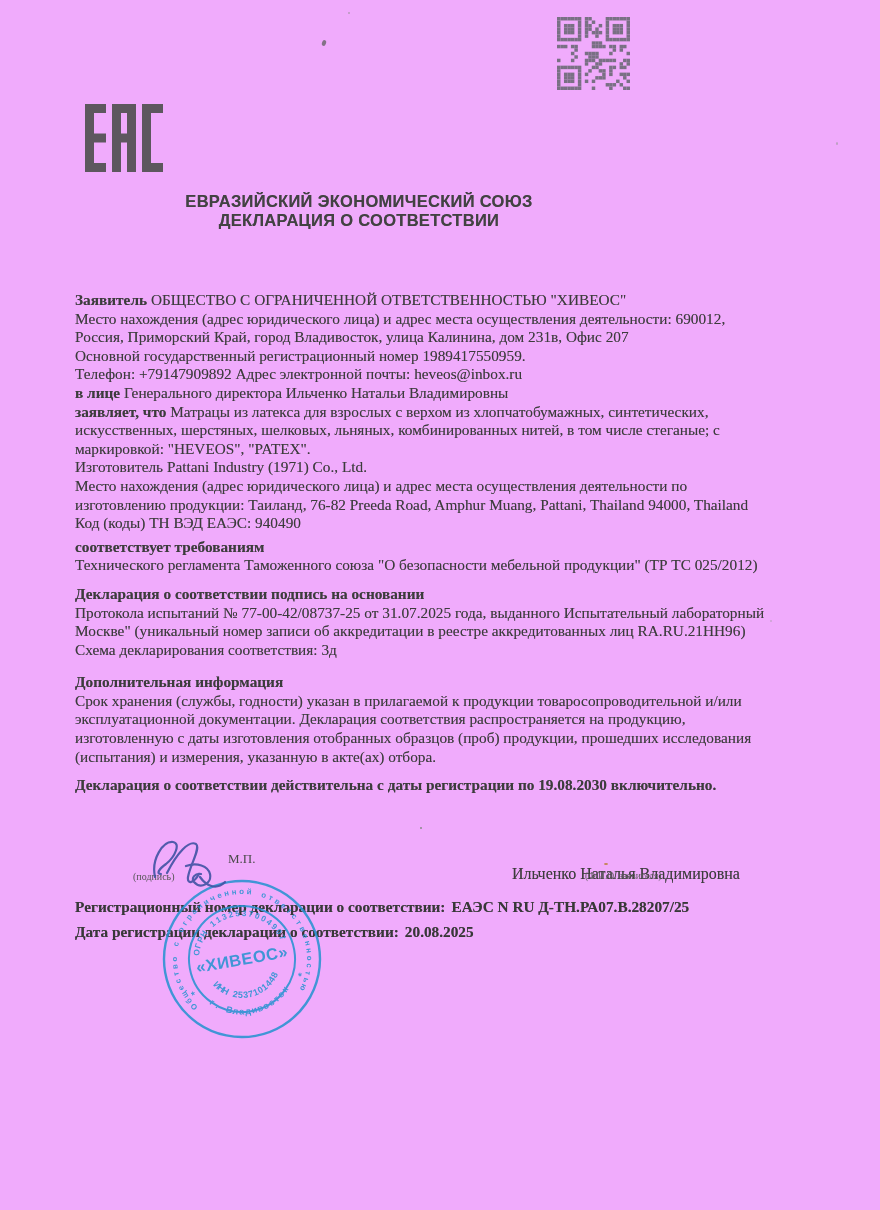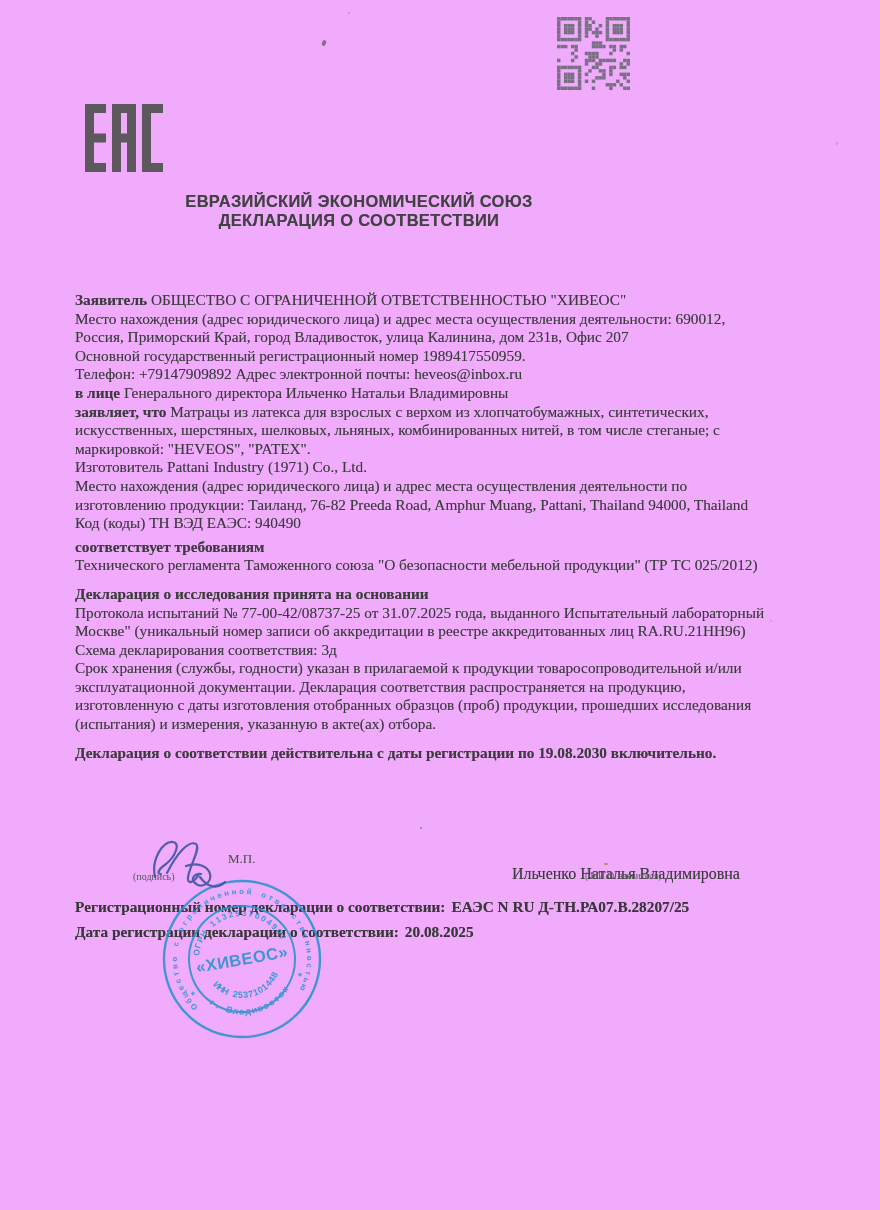--- a/index.html
+++ b/index.html
@@ -281,24 +281,25 @@
       <div class="ln"><b>в лице</b> Генерального директора Ильченко Натальи Владимировны</div>
       <div class="ln"><b>заявляет, что</b> Матрацы из латекса для взрослых с верхом из хлопчатобумажных, синтетических,</div>
       <div class="ln">искусственных, шерстяных, шелковых, льняных, комбинированных нитей, в том числе стеганые; с</div>
       <div class="ln">маркировкой: "HEVEOS", "PATEX".</div>
       <div class="ln">Изготовитель Pattani Industry (1971) Co., Ltd.</div>
       <div class="ln">Место нахождения (адрес юридического лица) и адрес места осуществления деятельности по</div>
       <div class="ln">изготовлению продукции: Таиланд, 76-82 Preeda Road, Amphur Muang, Pattani, Thailand 94000, Thailand</div>
       <div class="ln">Код (коды) ТН ВЭД ЕАЭС: 940490</div>
       <div class="ln" style="margin-top: 5px;"><b>соответствует требованиям</b></div>
       <div class="ln">Технического регламента Таможенного союза "О безопасности мебельной продукции" (ТР ТС 025/2012)</div>
-      <div class="ln" style="margin-top: 10px;"><b>Декларация о исследования принята на основании</b></div>
+      <div class="ln" style="margin-top: 10px;"><b>Декларация о соответствии подпись на основании</b></div>
       <div class="ln">Протокола испытаний № 77-00-42/08737-25 от 31.07.2025 года, выданного Испытательный лабораторный</div>
       <div class="ln">Москве" (уникальный номер записи об аккредитации в реестре аккредитованных лиц RA.RU.21НН96)</div>
       <div class="ln">Схема декларирования соответствия: 3д</div>
+      <div class="ln" style="margin-top: 14px;"><b>Дополнительная информация</b></div>
       <div class="ln">Срок хранения (службы, годности) указан в прилагаемой к продукции товаросопроводительной и/или</div>
       <div class="ln">эксплуатационной документации. Декларация соответствия распространяется на продукцию,</div>
       <div class="ln">изготовленную с даты изготовления отобранных образцов (проб) продукции, прошедших исследования</div>
       <div class="ln">(испытания) и измерения, указанную в акте(ах) отбора.</div>
       <div class="ln" style="margin-top: 10px;"><b>Декларация о соответствии действительна с даты регистрации по 19.08.2030 включительно.</b></div>
     </div>
 
   <svg class="sig-svg" width="100" height="58" viewBox="0 0 100 58">
     <g id="sig-g" fill="none" stroke-linecap="round" stroke-linejoin="round" stroke="#4153a4" stroke-width="2.2" opacity="0.9">
         <path d="M10,44 C6,26 18,8 28,9 C36,10 30,24 21,31 C14,36 11,41 16,41"></path>

